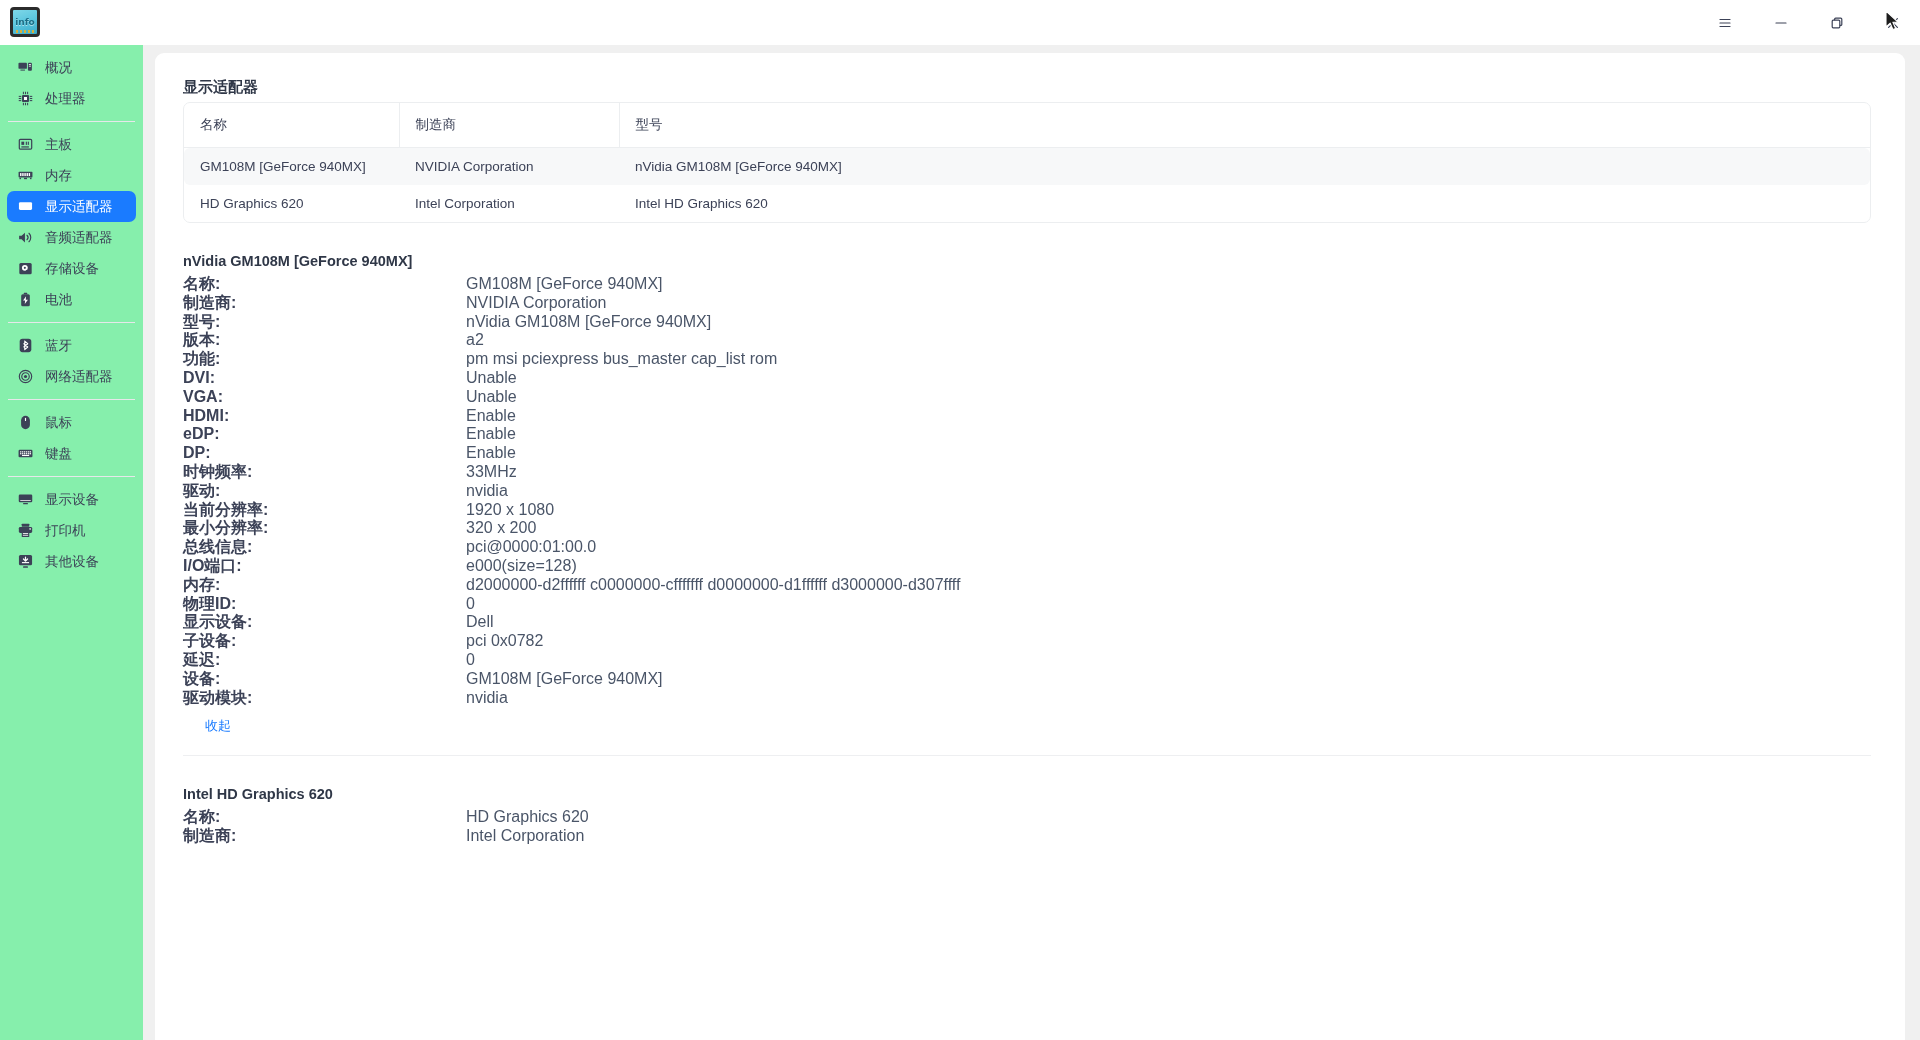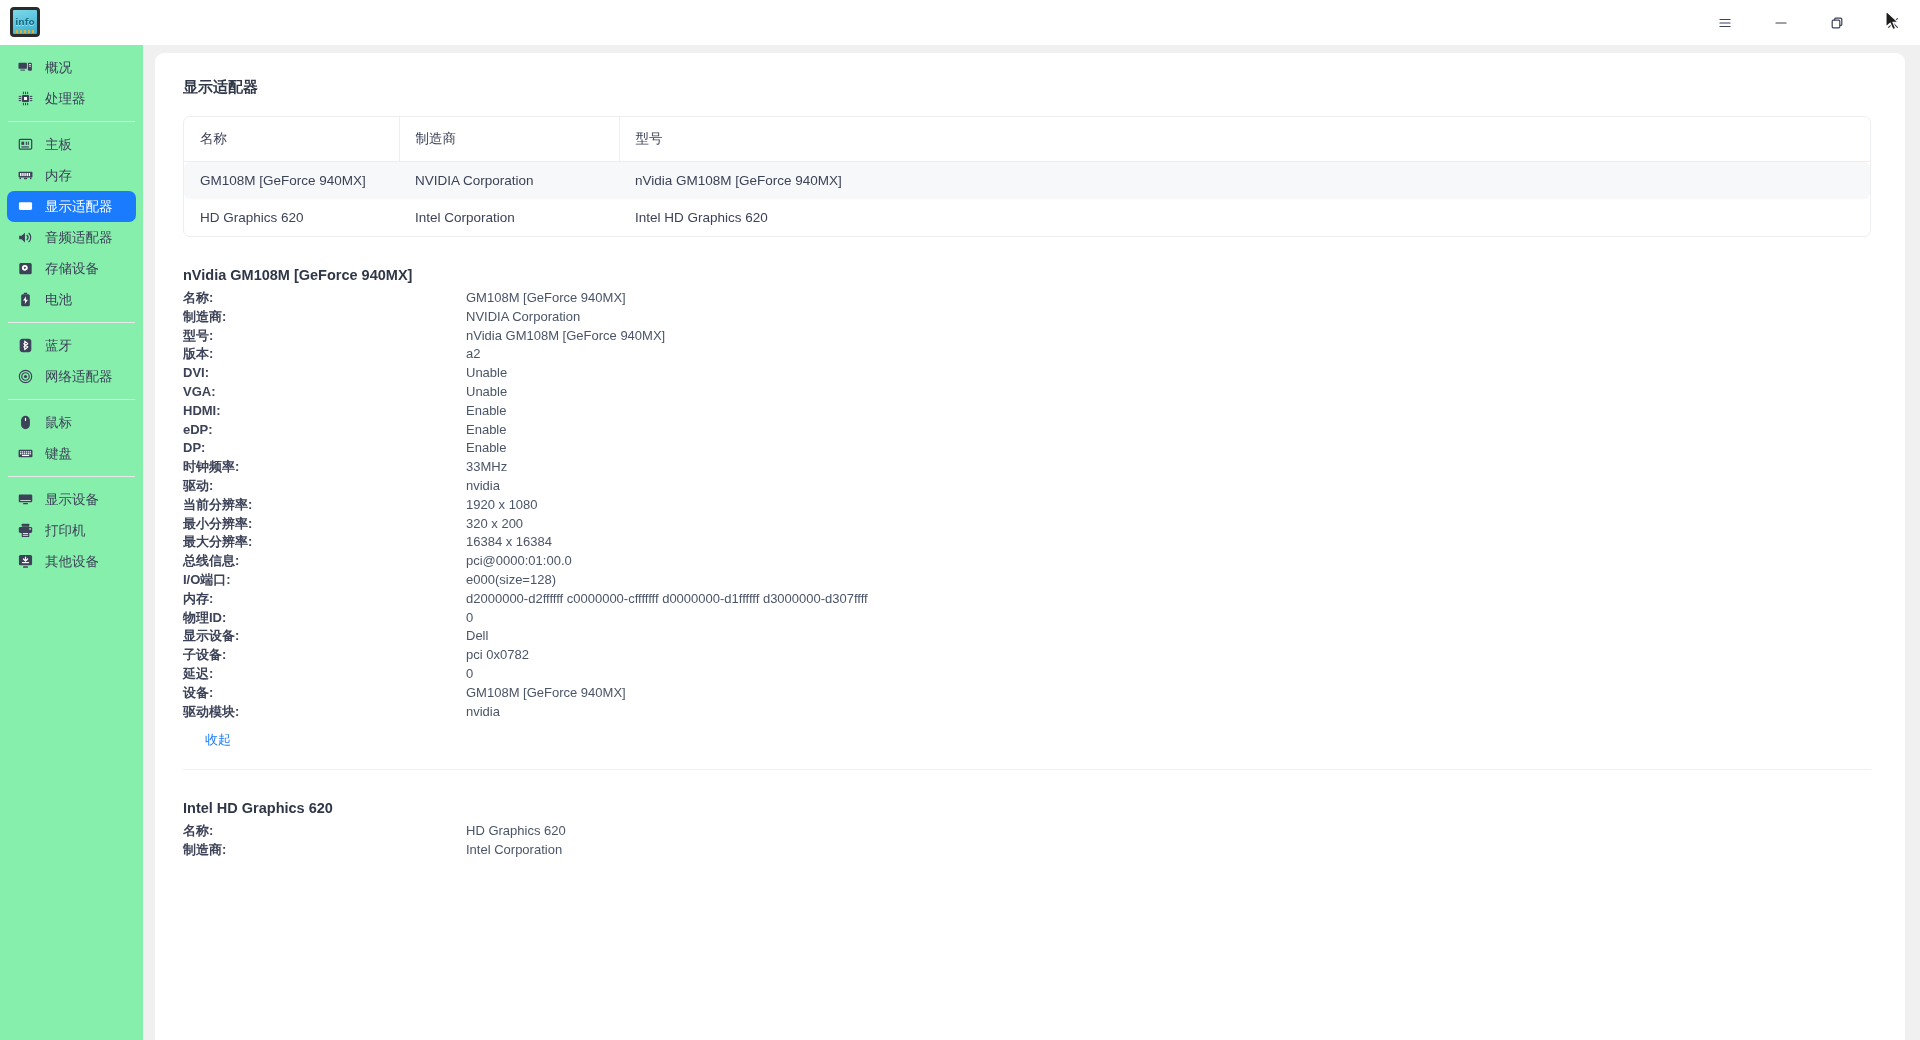--- a/index.html
+++ b/index.html
@@ -81,21 +81,21 @@
     border-radius: 9px 9px 0 0;
     overflow: hidden;
   }
   .page-title {
     font-size: 15px; font-weight: bold; color: #2f3747;
     padding: 25px 0 0 28px;
   }
 
   
   .table-card {
-    margin: 19px 34px 0 28px;
+    margin: 5px 34px 0 28px;
     border: 1px solid #eceef0;
     border-radius: 7px;
     background: #ffffff;
     overflow: hidden;
   }
   table.devtable { width: 100%; border-collapse: collapse; font-size: 13.5px; }
   table.devtable th {
     text-align: left; font-weight: normal; color: #3c4257;
     padding: 13px 0 13px 16px;
     border-bottom: 1px solid #eceef0;
@@ -111,21 +111,21 @@
   table.devtable tr.row-hl td:last-child  { border-radius: 0 6px 6px 0; }
   .col-name  { width: 215px; }
   .col-vendor{ width: 220px; }
 
   
   .detail-block { padding: 0 34px 0 28px; }
   .detail-title {
     font-size: 14.5px; font-weight: bold; color: #2f3747;
     margin: 30px 0 6px 0;
   }
-  .detail-row { display: flex; font-size: 13px; line-height: 18.8px; }
+  .detail-row { display: flex; font-size: 16px; line-height: 18.8px; }
   .detail-key {
     width: 283px; flex: 0 0 283px;
     font-weight: bold; color: #3c4257;
   }
   .detail-val { color: #4a5568; }
   .collapse-link {
     color: #1a7bff; font-size: 13px; margin-top: 10px;
     display: inline-block; cursor: pointer; margin-left: 22px;
   }
   .block-sep { height: 1px; background: #eeeff1; margin: 20px 0 0 0; }
@@ -413,20 +413,23 @@
           </div><div class="detail-row">
             <div class="detail-key">制造商:</div>
             <div class="detail-val">NVIDIA Corporation</div>
           </div><div class="detail-row">
             <div class="detail-key">型号:</div>
             <div class="detail-val">nVidia GM108M [GeForce 940MX]</div>
           </div><div class="detail-row">
             <div class="detail-key">版本:</div>
             <div class="detail-val">a2</div>
           </div><div class="detail-row">
+            <div class="detail-key">功能:</div>
+            <div class="detail-val">pm msi pciexpress bus_master cap_list rom</div>
+          </div><div class="detail-row">
             <div class="detail-key">DVI:</div>
             <div class="detail-val">Unable</div>
           </div><div class="detail-row">
             <div class="detail-key">VGA:</div>
             <div class="detail-val">Unable</div>
           </div><div class="detail-row">
             <div class="detail-key">HDMI:</div>
             <div class="detail-val">Enable</div>
           </div><div class="detail-row">
             <div class="detail-key">eDP:</div>
@@ -439,23 +442,20 @@
             <div class="detail-val">33MHz</div>
           </div><div class="detail-row">
             <div class="detail-key">驱动:</div>
             <div class="detail-val">nvidia</div>
           </div><div class="detail-row">
             <div class="detail-key">当前分辨率:</div>
             <div class="detail-val">1920 x 1080</div>
           </div><div class="detail-row">
             <div class="detail-key">最小分辨率:</div>
             <div class="detail-val">320 x 200</div>
-          </div><div class="detail-row">
-            <div class="detail-key">最大分辨率:</div>
-            <div class="detail-val">16384 x 16384</div>
           </div><div class="detail-row">
             <div class="detail-key">总线信息:</div>
             <div class="detail-val">pci@0000:01:00.0</div>
           </div><div class="detail-row">
             <div class="detail-key">I/O端口:</div>
             <div class="detail-val">e000(size=128)</div>
           </div><div class="detail-row">
             <div class="detail-key">内存:</div>
             <div class="detail-val">d2000000-d2ffffff c0000000-cfffffff d0000000-d1ffffff d3000000-d307ffff</div>
           </div><div class="detail-row">

